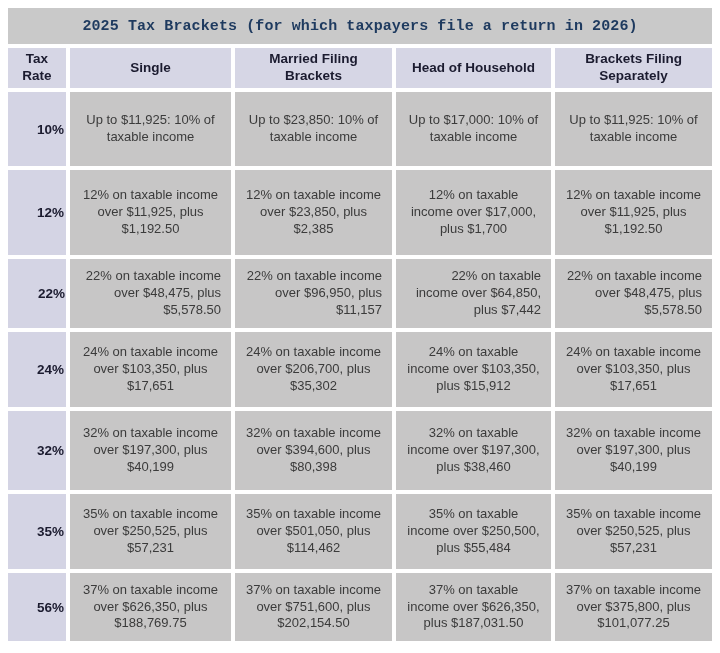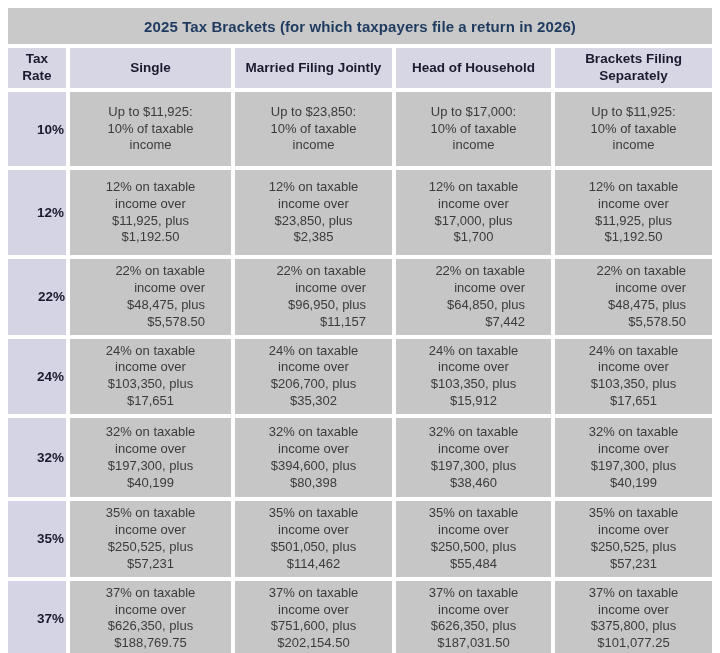--- a/index.html
+++ b/index.html
@@ -26,20 +26,21 @@
     vertical-align: middle;
     box-sizing: border-box;
   }
   td.title-cell {
     height: 36px;
     background: var(--title-bg, #c9c9c9);
     color: var(--title-fg, #1e3a5f);
     font-weight: bold;
     font-size: 15px;
     letter-spacing: 0.1px;
+    font-family: Liberation Mono, monospace;
   }
   td.head-cell {
     height: 40px;
     background: var(--head-bg, #d6d6e5);
     color: var(--head-fg, #1b1b2f);
     font-weight: bold;
     font-size: 13.5px;
     line-height: 1.25;
     padding: 2px 4px;
   }
@@ -48,21 +49,21 @@
     color: var(--head-fg, #1b1b2f);
     font-weight: bold;
     font-size: 13.5px;
     padding-left: 28px;
   }
   td.data-cell {
     background: var(--cell-bg, #c7c6c6);
     color: var(--cell-fg, #3b3b3b);
     font-size: 13px;
     line-height: 1.3;
-    padding: 4px 26px;
+    padding: 4px 10px;
   }
   tr.r0 td { height: 74px; }
   tr.r1 td { height: 85px; }
   tr.r2 td { height: 69px; text-align: right; }
   tr.r3 td { height: 75px; text-align: center; }
   tr.r4 td { height: 79px; }
   tr.r5 td { height: 75px; }
   tr.r6 td { height: 68px; }
 </style>
 </head>
@@ -77,21 +78,21 @@
       <col style="width:155px">
       <col style="width:157px">
     </colgroup>
     <tbody>
       <tr>
         <td colspan="5" class="title-cell">2025 Tax Brackets (for which taxpayers file a return in 2026)</td>
       </tr>
       <tr>
         <td class="head-cell">Tax Rate</td>
         <td class="head-cell">Single</td>
-        <td class="head-cell">Married Filing Jointly</td>
+        <td class="head-cell">Married Filing Brackets</td>
         <td class="head-cell">Head of Household</td>
         <td class="head-cell">Brackets Filing Separately</td>
       </tr>
       <tr class="r0">
         <td class="rate-cell">10%</td>
         <td class="data-cell">Up to $11,925: 10% of taxable income</td>
         <td class="data-cell">Up to $23,850: 10% of taxable income</td>
         <td class="data-cell">Up to $17,000: 10% of taxable income</td>
         <td class="data-cell">Up to $11,925: 10% of taxable income</td>
       </tr>
@@ -124,21 +125,21 @@
         <td class="data-cell">32% on taxable income over $197,300, plus $40,199</td>
       </tr>
       <tr class="r5">
         <td class="rate-cell">35%</td>
         <td class="data-cell">35% on taxable income over $250,525, plus $57,231</td>
         <td class="data-cell">35% on taxable income over $501,050, plus $114,462</td>
         <td class="data-cell">35% on taxable income over $250,500, plus $55,484</td>
         <td class="data-cell">35% on taxable income over $250,525, plus $57,231</td>
       </tr>
       <tr class="r6">
-        <td class="rate-cell">37%</td>
+        <td class="rate-cell">56%</td>
         <td class="data-cell">37% on taxable income over $626,350, plus $188,769.75</td>
         <td class="data-cell">37% on taxable income over $751,600, plus $202,154.50</td>
         <td class="data-cell">37% on taxable income over $626,350, plus $187,031.50</td>
         <td class="data-cell">37% on taxable income over $375,800, plus $101,077.25</td>
       </tr>
     </tbody>
   </table>
 </div>
 
 </body></html>

